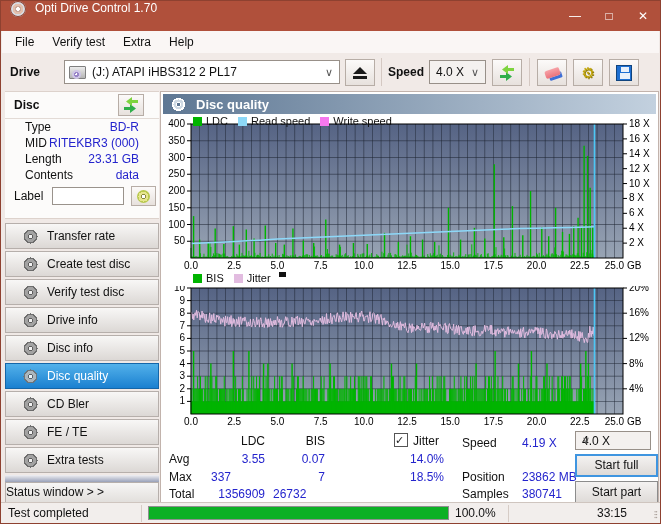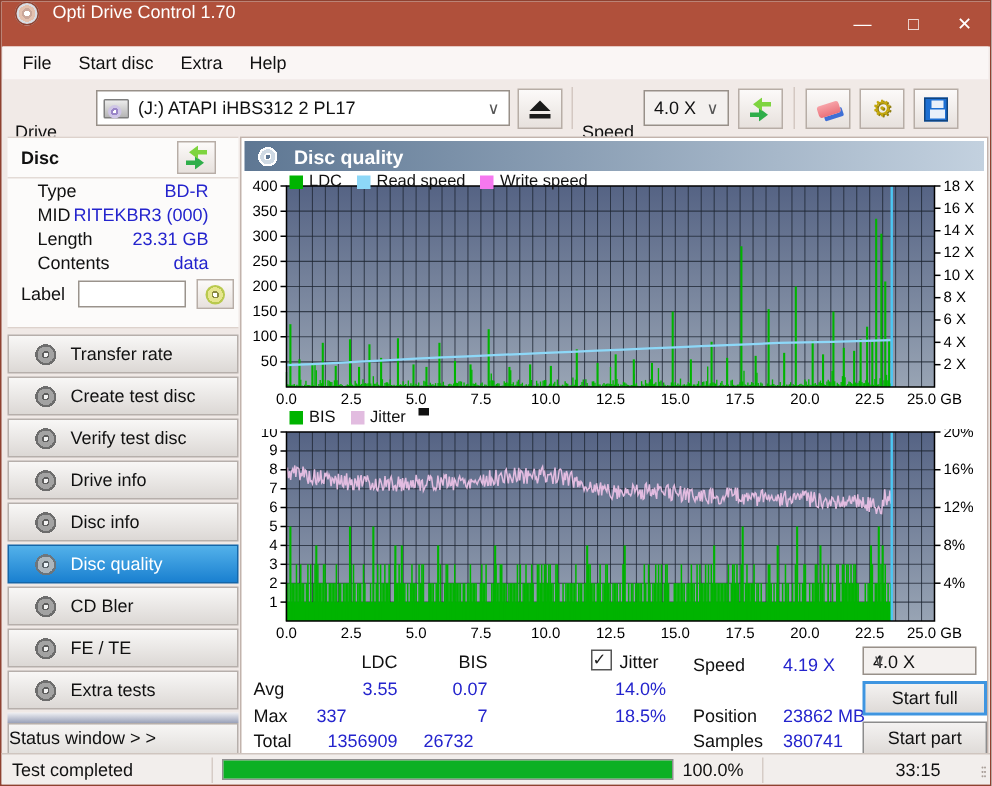--- a/index.html
+++ b/index.html
@@ -9,21 +9,21 @@
 .titlebar{position:absolute;top:0;left:0;right:0;height:30px;background:#b0503b;display:flex;padding-left:9px;color:#fff}
 .app-icon{width:16px;height:16px;border-radius:50%;background:radial-gradient(circle at 50% 50%,#fff 0 2px,#caa79a 2px 3.5px,#e3c0ae 3.5px 5.5px,#d8dde4 5.5px 8px);box-shadow:0 0 0 1px #8e4130 inset}
 .title-text{margin-left:9px;font-size:12px}
 .win-controls{margin-left:auto;display:flex;height:30px}
 .win-btn{width:34px;height:30px;display:flex;align-items:center;justify-content:center;color:#fff;font-size:12px}
 
 .menubar{position:absolute;top:30px;left:1px;right:1px;height:22px;background:#faf6f5;display:flex;align-items:center;padding-left:4px}
 .m-item{padding:3px 9px;cursor:default}
 
 .toolbar{position:absolute;top:52px;left:1px;right:1px;height:38px;background:#f1eae7}
-.toolbar .lbl{position:absolute;font-weight:normal;top:28px}
+.toolbar .lbl{position:absolute;font-weight:bold;top:12px}
 .select{position:absolute;border:1px solid #989089;background:#fff;display:flex;align-items:center;height:24px;top:7px;font-size:12px}
 .select .chev{margin-left:auto;color:#555;font-size:11px;padding:0 6px}
 .tbtn{position:absolute;top:6px;width:30px;height:27px;border:1px solid #b7ada6;background:linear-gradient(#fcfaf9,#e7e1dd);display:flex;align-items:center;justify-content:center;flex-direction:column}
 .vsep{position:absolute;top:5px;width:1px;height:28px;background:#d4c8c2}
 .eject-tri{width:0;height:0;border-left:7px solid transparent;border-right:7px solid transparent;border-bottom:7px solid #1a1a1a}
 .eject-bar{width:14px;height:3px;background:#1a1a1a;margin-top:2px}
 .drive-ic{width:17px;height:13px;margin:0 6px 0 4px;background:linear-gradient(#ececec,#b5b5b5);border:1px solid #7f7f7f;border-radius:1px;position:relative}
 .drive-ic:after{content:"";position:absolute;left:2px;top:3px;width:9px;height:9px;border-radius:50%;background:radial-gradient(circle,#fff 0 1px,#9a86c8 1px 2.5px,#cfc6e6 2.5px 4.5px)}
 .eraser{width:15px;height:8px;background:linear-gradient(#f7a2a7,#ea727b);border-radius:2px;transform:rotate(-18deg);box-shadow:2px 4px 0 -1px #3f6fd6}
 .gear{color:#c3a70c;font-size:15px;line-height:15px;text-shadow:1px 1px 0 #8f7d10}
@@ -89,21 +89,21 @@
     <div class="title-text">Opti Drive Control 1.70</div>
     <div class="win-controls">
       <div class="win-btn">—</div>
       <div class="win-btn">□</div>
       <div class="win-btn">✕</div>
     </div>
   </div>
 
   <div class="menubar">
     <div class="m-item">File</div>
-    <div class="m-item">Start disc</div>
+    <div class="m-item">Verify test</div>
     <div class="m-item">Extra</div>
     <div class="m-item">Help</div>
   </div>
 
   <div class="toolbar">
     <span class="lbl" style="left:8px">Drive</span>
     <div class="select" style="left:62px;width:276px">
       <span class="drive-ic"></span>
       <span>(J:)   ATAPI iHBS312   2 PL17</span>
       <span class="chev">∨</span>
@@ -1398,21 +1398,21 @@
 
         <span style="left:8px;top:40px">Max</span>
         <span class="v" style="left:28px;width:64px;text-align:center;top:40px">337</span>
         <span class="v" style="left:112px;width:52px;text-align:right;top:40px">7</span>
         <span class="v" style="left:195px;width:88px;text-align:right;top:40px">18.5%</span>
         <span style="left:301px;top:40px">Position</span>
         <span class="v" style="left:361px;top:40px">23862 MB</span>
 
         <span style="left:8px;top:57px">Total</span>
         <span class="v" style="left:40px;width:64px;text-align:right;top:57px">1356909</span>
-        <span class="v" style="left:112px;width:52px;text-align:center;top:57px">26732</span>
+        <span class="v" style="left:112px;width:52px;text-align:left;top:57px">26732</span>
         <span style="left:301px;top:57px">Samples</span>
         <span class="v" style="left:361px;top:57px">380741</span>
 
         <div class="btn focus" style="top:24px">Start full</div>
         <div class="btn" style="top:51px">Start part</div>
       </div>
     </div>
   </div>
 
   <div class="statusbar">

